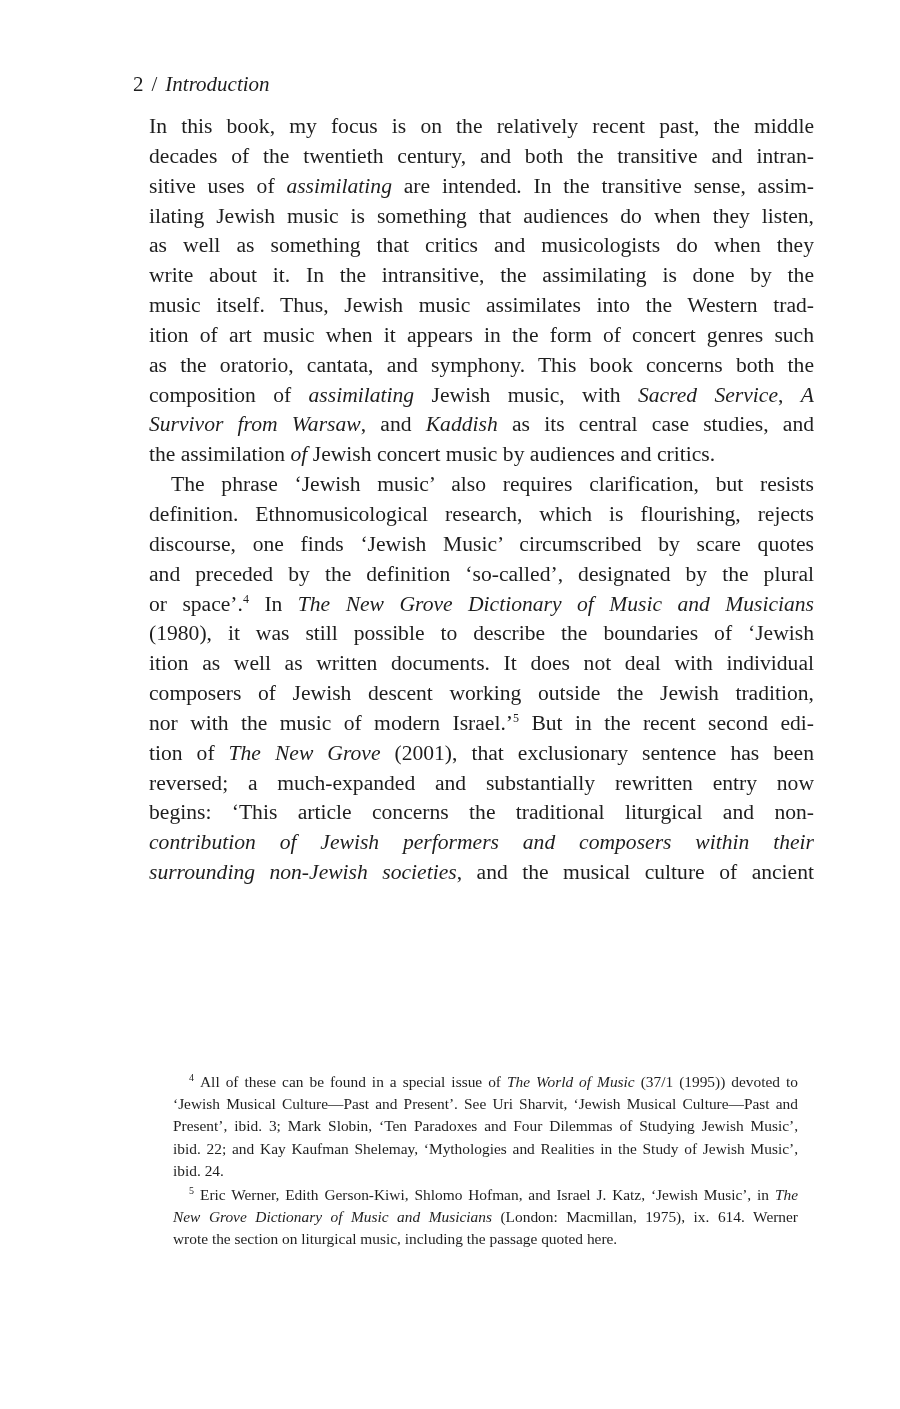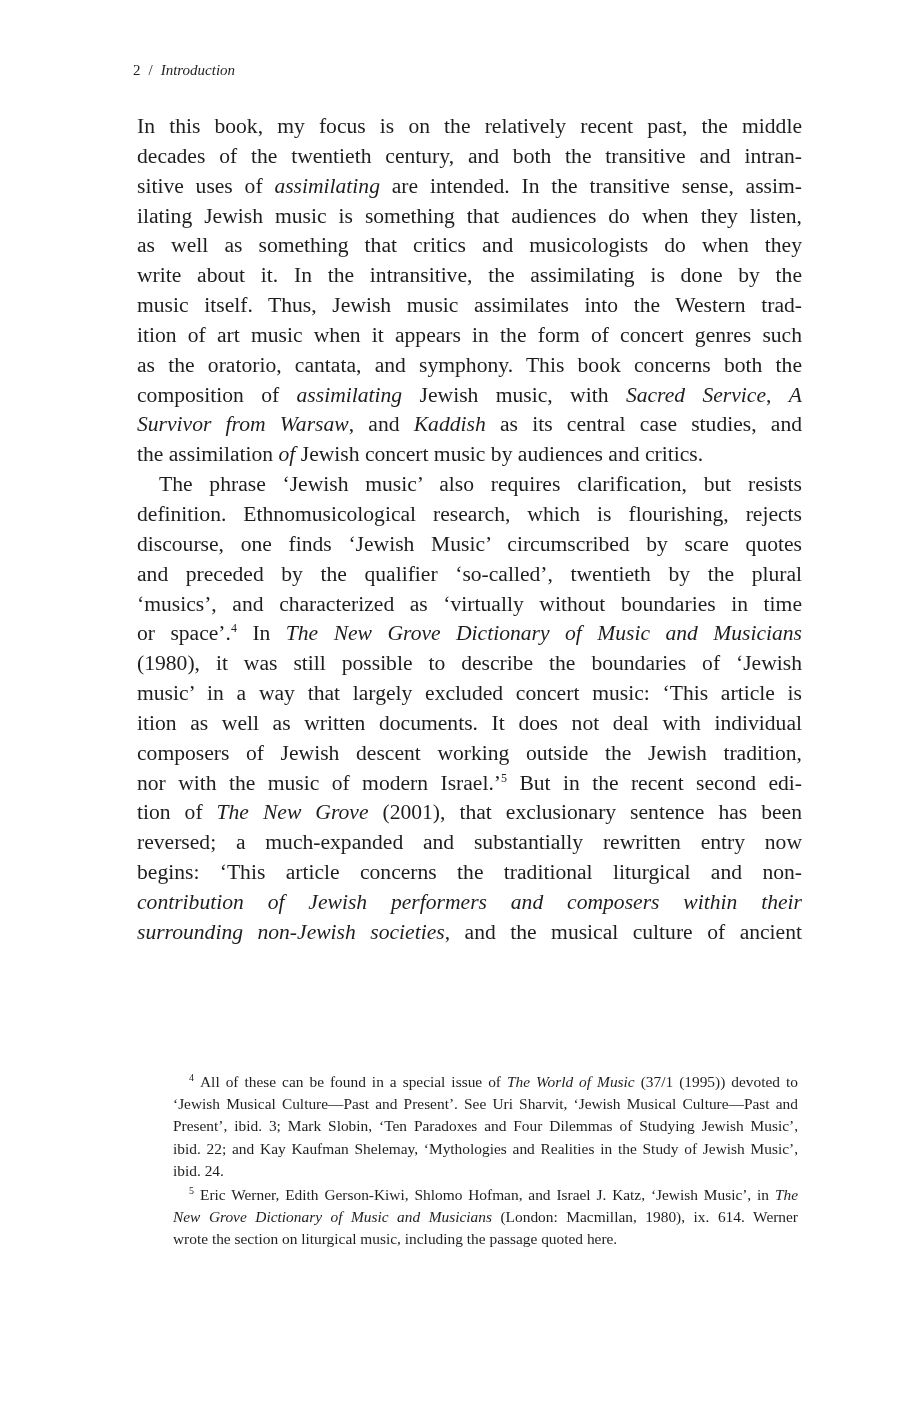--- a/index.html
+++ b/index.html
@@ -1,22 +1,22 @@
 <!DOCTYPE html>
 <html><head>
   <meta charset="utf-8">
   <style>
     html, body { margin: 0; padding: 0; background: #ffffff; }
     body { width: 900px; height: 1409px; position: relative; overflow: hidden; color: #1e1e1e; }
     .page { position: absolute; left: 133px; top: 0; width: 665px; font-family: "Liberation Serif", "DejaVu Serif", serif; }
-    .running-head { position: absolute; top: 56px; left: 0; font-size: 15px; line-height: 28px; white-space: nowrap; }
+    .running-head { position: absolute; top: 70px; left: 0; font-size: 21px; line-height: 28px; white-space: nowrap; }
     .running-head .num { font-style: normal; }
     .running-head .sep { margin: 0 8px 0 8px; }
     .running-head .title { font-style: italic; }
-    .body { position: absolute; top: 112px; left: 4px; width: 665px; font-size: 21.6px; }
+    .body { position: absolute; top: 112px; left: 16px; width: 665px; font-size: 21.6px; }
     .line { display: block; height: 29.85px; line-height: 29.85px; text-align: justify; text-align-last: justify; white-space: nowrap; overflow: visible; }
     .line.last { text-align-last: left; }
     .line.indent { text-indent: 22px; }
     i, .it { font-style: italic; }
     sup { font-size: 12px; line-height: 0; vertical-align: 8px; }
     .notes { position: absolute; top: 1071px; left: 0; width: 665px; font-size: 15.4px; }
     .nline { display: block; height: 22.2px; line-height: 22.2px; text-align: justify; text-align-last: justify; white-space: nowrap; margin-left: 40px; }
     .nline.last { text-align-last: left; }
     .nline.indent { text-indent: 16px; }
     .notes sup { font-size: 10px; vertical-align: 6px; margin-right: 6px; }
@@ -42,25 +42,23 @@
         <span class="line"><span>ition of art music when it appears in the form of concert genres such</span></span>
         <span class="line"><span>as the oratorio, cantata, and symphony. This book concerns both the</span></span>
         <span class="line"><span>composition of </span><i>assimilating</i><span> Jewish music, with </span><i>Sacred Service</i><span>, </span><i>A</i></span>
         <span class="line"><i>Survivor from Warsaw</i><span>, and </span><i>Kaddish</i><span> as its central case studies, and</span></span>
         <span class="line last"><span>the assimilation </span><i>of</i><span> Jewish concert music by audiences and critics.</span></span>
       </div>
     <div>
         <span class="line indent"><span>The phrase ‘Jewish music’ also requires clarification, but resists</span></span>
         <span class="line"><span>definition. Ethnomusicological research, which is flourishing, rejects</span></span>
         <span class="line"><span>discourse, one finds ‘Jewish Music’ circumscribed by scare quotes</span></span>
-        <span class="line"><span>and preceded by the qualifier ‘so-called’, twentieth by the plural</span></span>
-        <span class="line"><span>‘musics’, and characterized as ‘virtually without boundaries in time</span></span>
+        <span class="line"><span>and preceded by the definition ‘so-called’, designated by the plural</span></span>
         <span class="line"><span>or space’.</span><sup>4</sup><span> In </span><i>The New Grove Dictionary of Music and Musicians</i></span>
         <span class="line"><span>(1980), it was still possible to describe the boundaries of ‘Jewish</span></span>
-        <span class="line"><span>music’ in a way that largely excluded concert music: ‘This article is</span></span>
         <span class="line"><span>ition as well as written documents. It does not deal with individual</span></span>
         <span class="line"><span>composers of Jewish descent working outside the Jewish tradition,</span></span>
         <span class="line"><span>nor with the music of modern Israel.’</span><sup>5</sup><span> But in the recent second edi-</span></span>
         <span class="line"><span>tion of </span><i>The New Grove</i><span> (2001), that exclusionary sentence has been</span></span>
         <span class="line"><span>reversed; a much-expanded and substantially rewritten entry now</span></span>
         <span class="line"><span>begins: ‘This article concerns the traditional liturgical and non-</span></span>
         <span class="line"><i>contribution of Jewish performers and composers within their</i></span>
         <span class="line"><i>surrounding non-Jewish societies</i><span>, and the musical culture of ancient</span></span>
       </div>
   </div>
@@ -69,17 +67,17 @@
     <div>
         <span class="nline indent"><sup>4</sup><span>All of these can be found in a special issue of </span><i>The World of Music</i><span> (37/1 (1995)) devoted to</span></span>
         <span class="nline"><span>‘Jewish Musical Culture—Past and Present’. See Uri Sharvit, ‘Jewish Musical Culture—Past and</span></span>
         <span class="nline"><span>Present’, ibid. 3; Mark Slobin, ‘Ten Paradoxes and Four Dilemmas of Studying Jewish Music’,</span></span>
         <span class="nline"><span>ibid. 22; and Kay Kaufman Shelemay, ‘Mythologies and Realities in the Study of Jewish Music’,</span></span>
         <span class="nline last"><span>ibid. 24.</span></span>
       </div>
     <div class="note-gap"></div>
     <div>
         <span class="nline indent"><sup>5</sup><span>Eric Werner, Edith Gerson-Kiwi, Shlomo Hofman, and Israel J. Katz, ‘Jewish Music’, in </span><i>The</i></span>
-        <span class="nline"><i>New Grove Dictionary of Music and Musicians</i><span> (London: Macmillan, 1980), ix. 614. Werner</span></span>
+        <span class="nline"><i>New Grove Dictionary of Music and Musicians</i><span> (London: Macmillan, 1975), ix. 614. Werner</span></span>
         <span class="nline last"><span>wrote the section on liturgical music, including the passage quoted here.</span></span>
       </div>
   </div>
 </div>
 
 </body></html>

